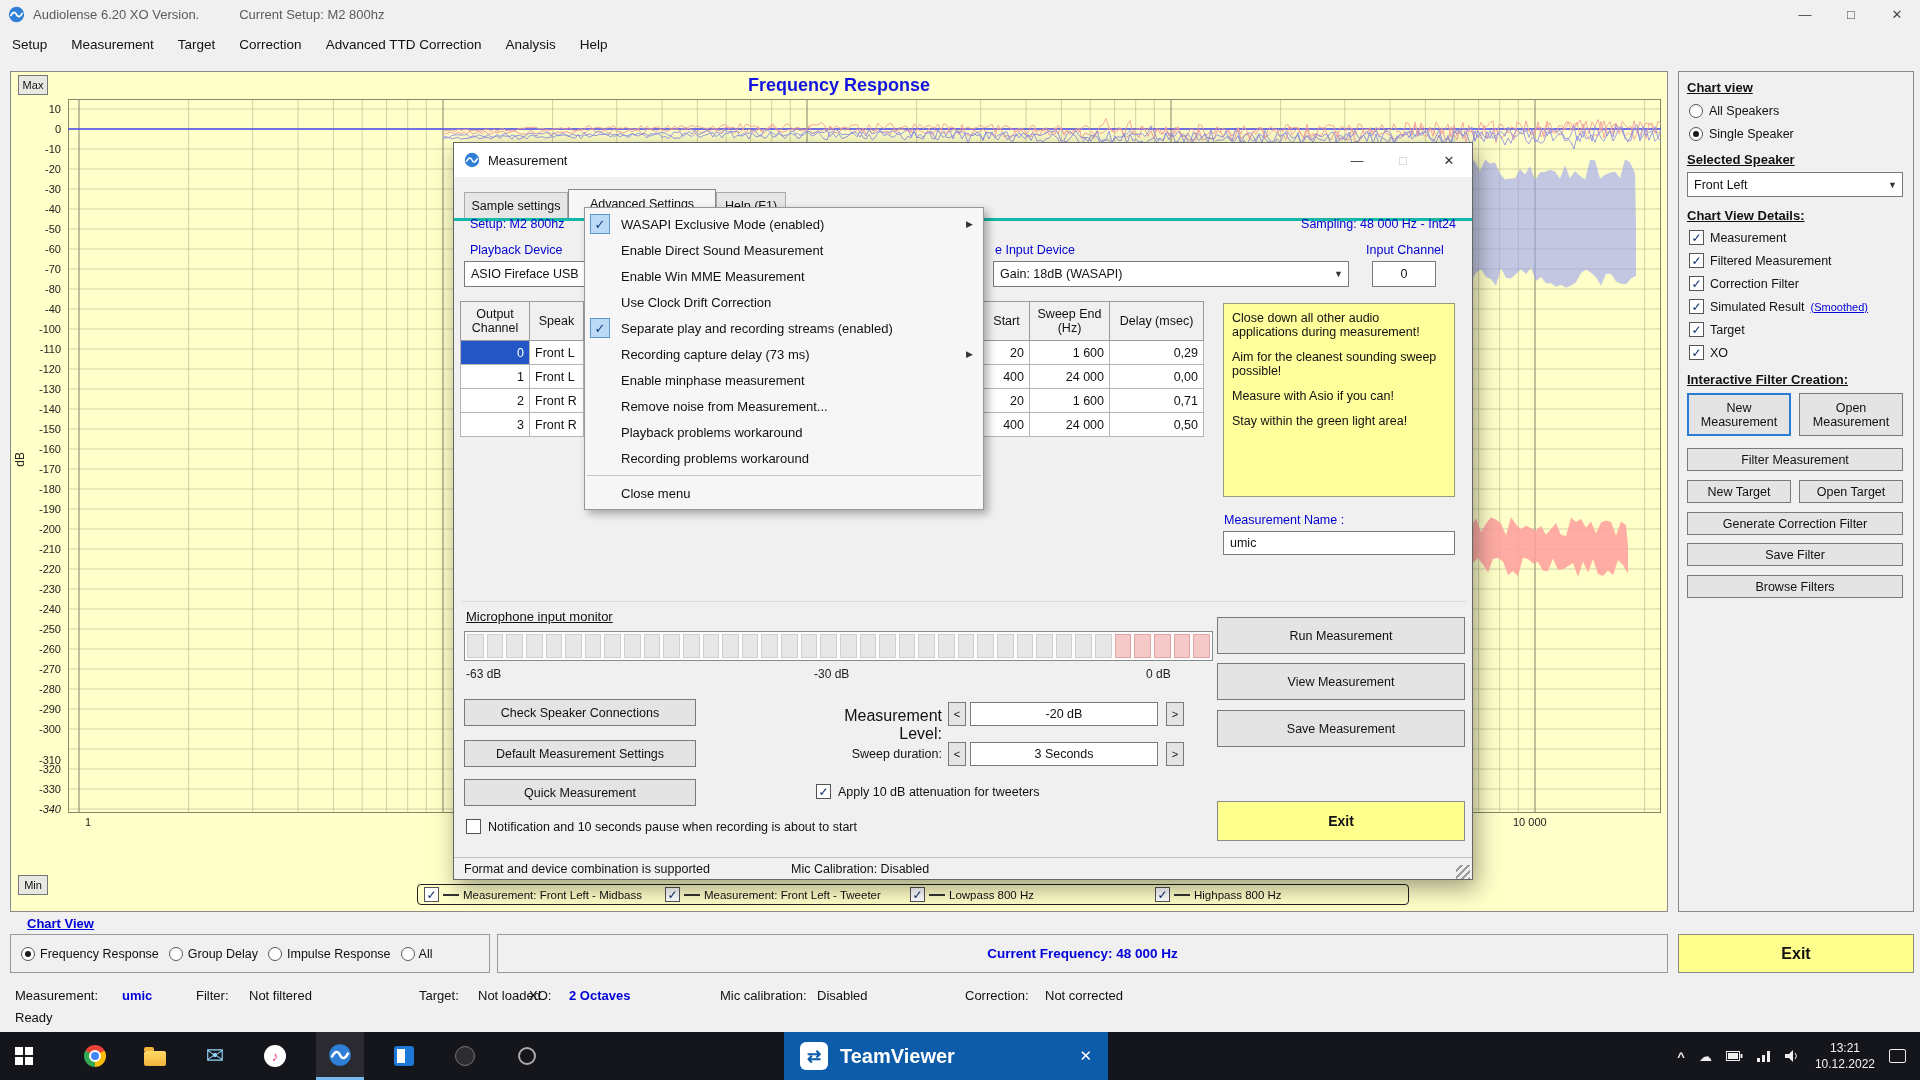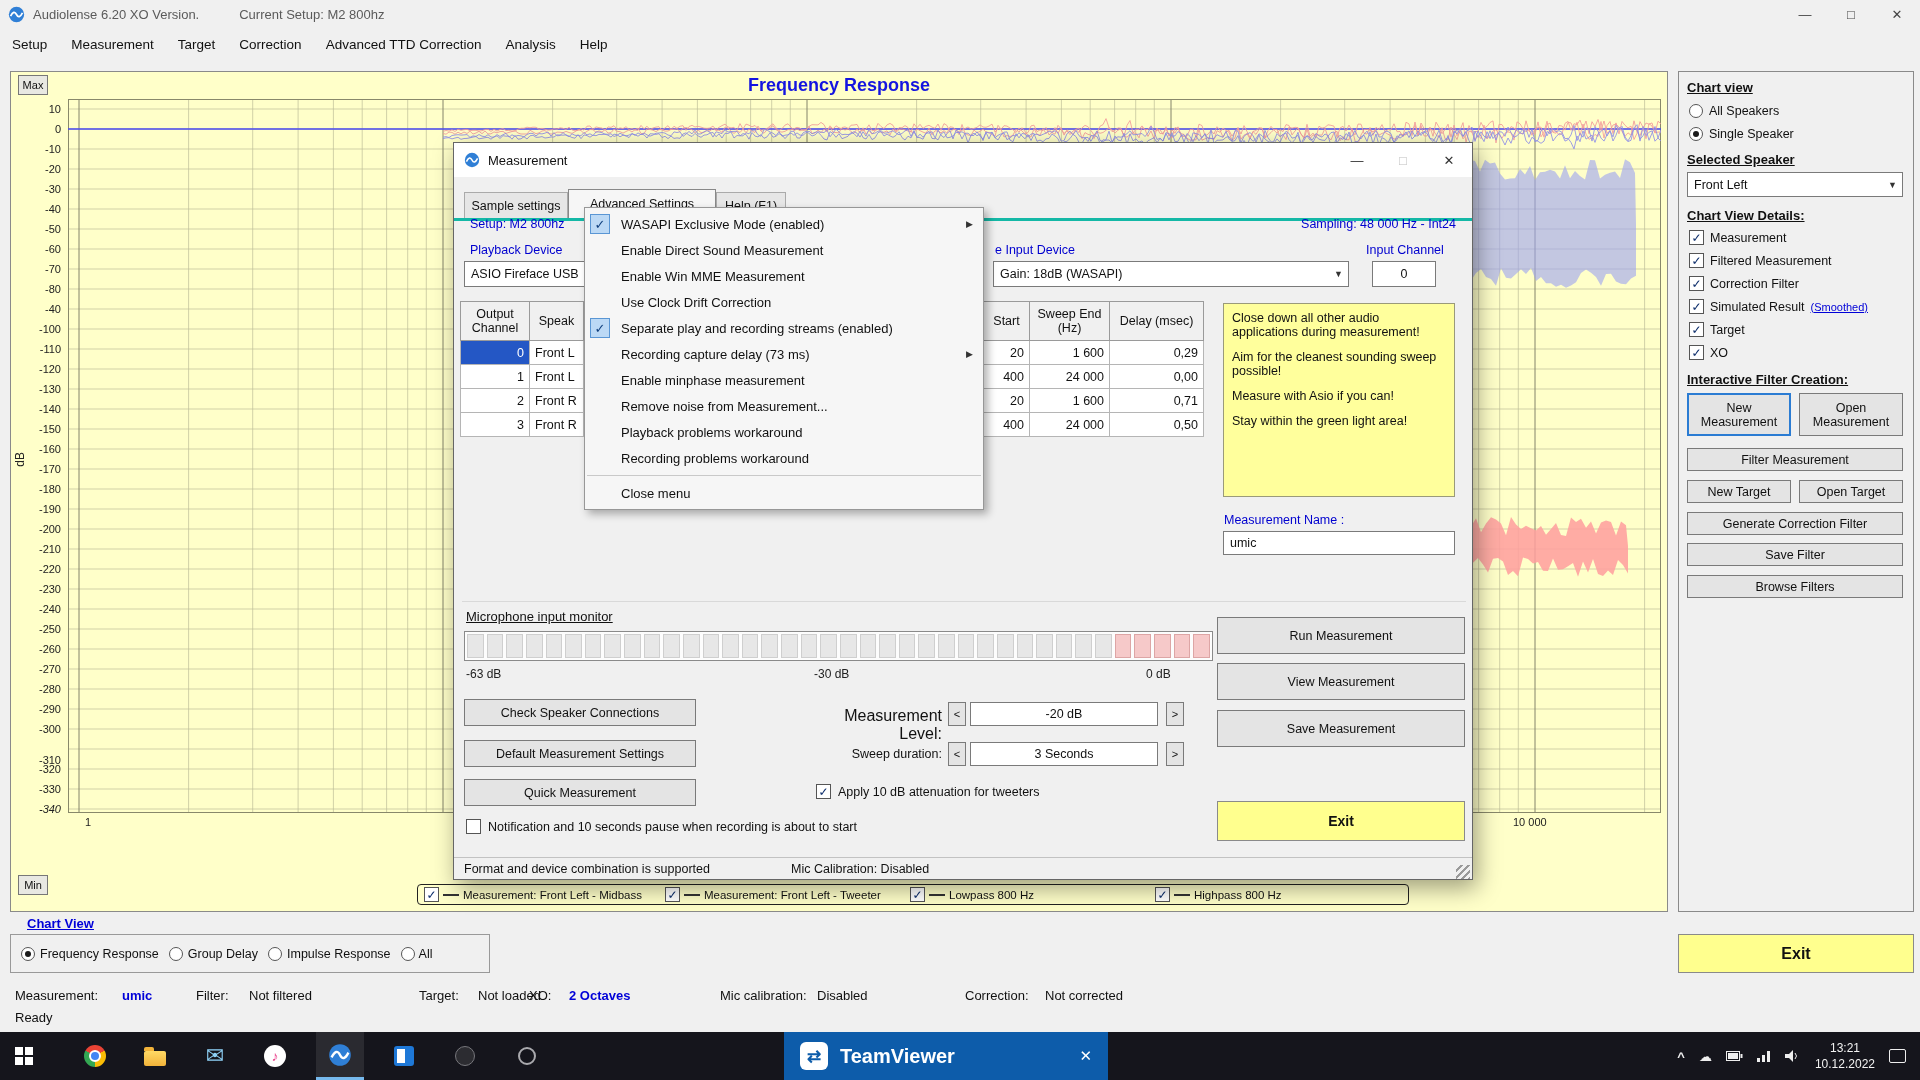--- a/index.html
+++ b/index.html
@@ -362,20 +362,21 @@
       </span>
     <span style="display:flex;align-items:center;gap:5px">
         <span class="rad"></span>
         <span>Impulse Response</span>
       </span>
     <span style="display:flex;align-items:center;gap:4px">
         <span class="rad"></span>
         <span>All</span>
       </span>
   </div>
+  <div class="freq-box">Current Frequency: 48 000 Hz</div>
   <div class="ybtn bexit">Exit</div>
 
   <div class="statusline">
     <span style="left:15px">Measurement:</span>
     <span style="left:122px;color:#0000d8;font-weight:bold">umic</span>
     <span style="left:196px">Filter:</span>
     <span style="left:249px">Not filtered</span>
     <span style="left:419px">Target:</span>
     <span style="left:478px">Not loaded</span>
     <span style="left:529px">XO:</span>

